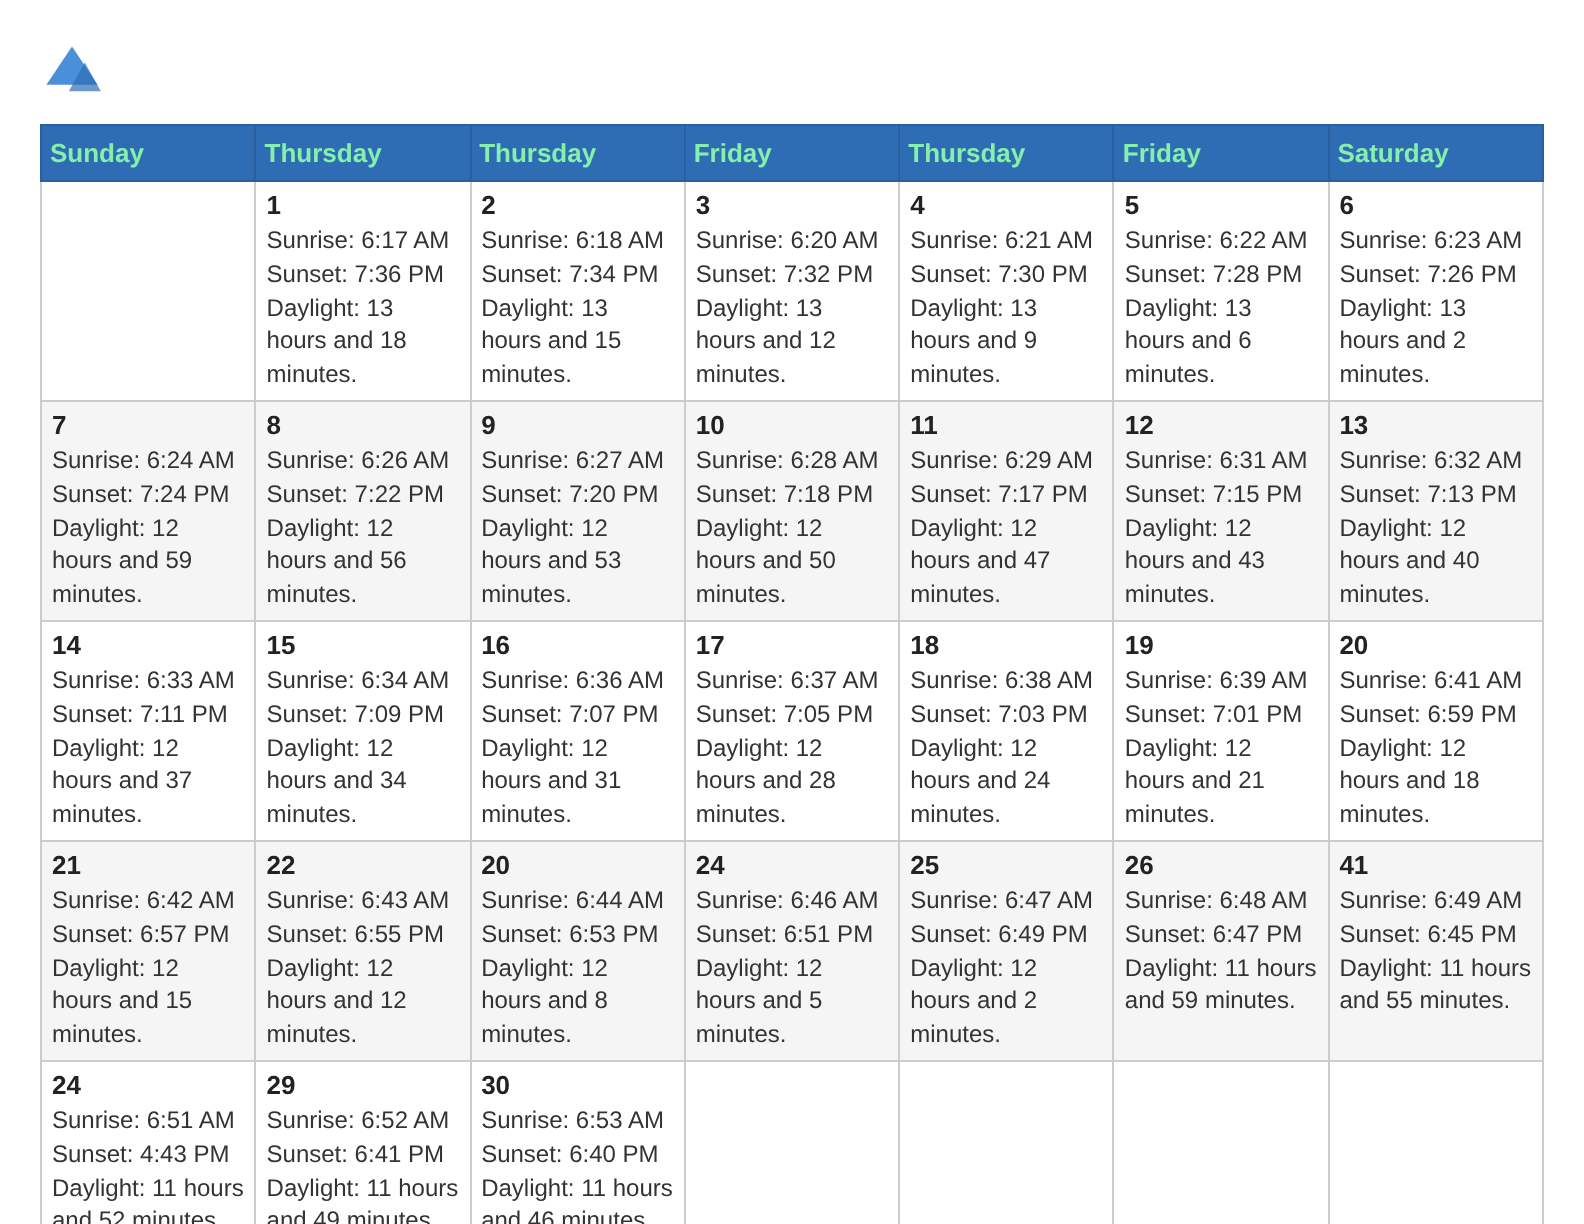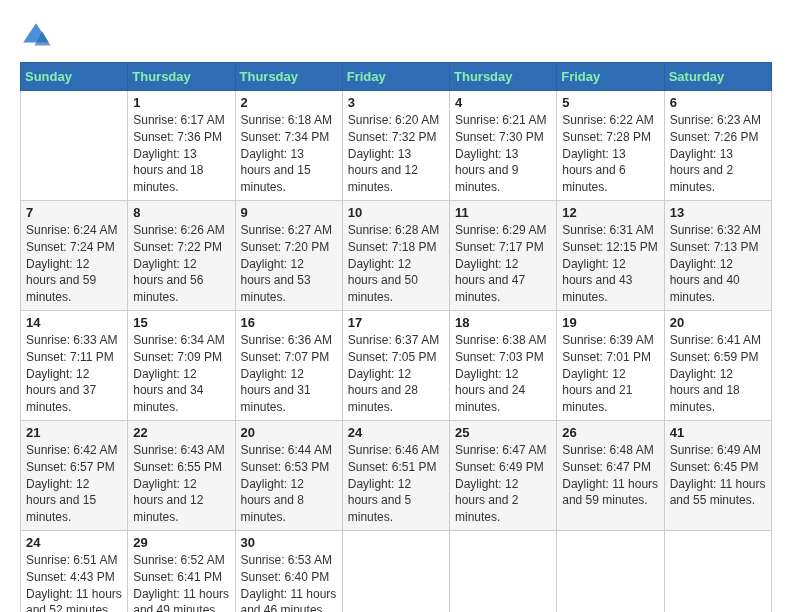--- a/index.html
+++ b/index.html
@@ -205,21 +205,21 @@
         <td>
           <span class="day-number">11</span>
           <div class="day-info">Sunrise: 6:29 AM
 Sunset: 7:17 PM
 Daylight: 12 hours
 and 47 minutes.</div>
         </td>
         <td>
           <span class="day-number">12</span>
           <div class="day-info">Sunrise: 6:31 AM
-Sunset: 12:15 PM
+Sunset: 7:15 PM
 Daylight: 12 hours
 and 43 minutes.</div>
         </td>
         <td>
           <span class="day-number">13</span>
           <div class="day-info">Sunrise: 6:32 AM
 Sunset: 7:13 PM
 Daylight: 12 hours
 and 40 minutes.</div>
         </td>

